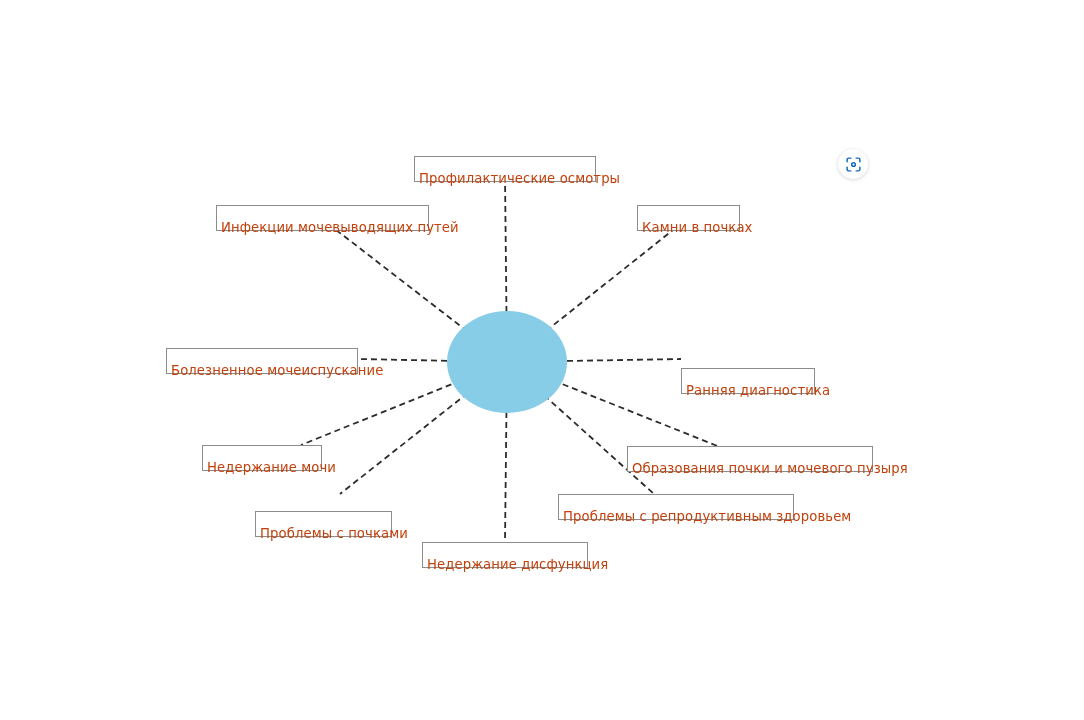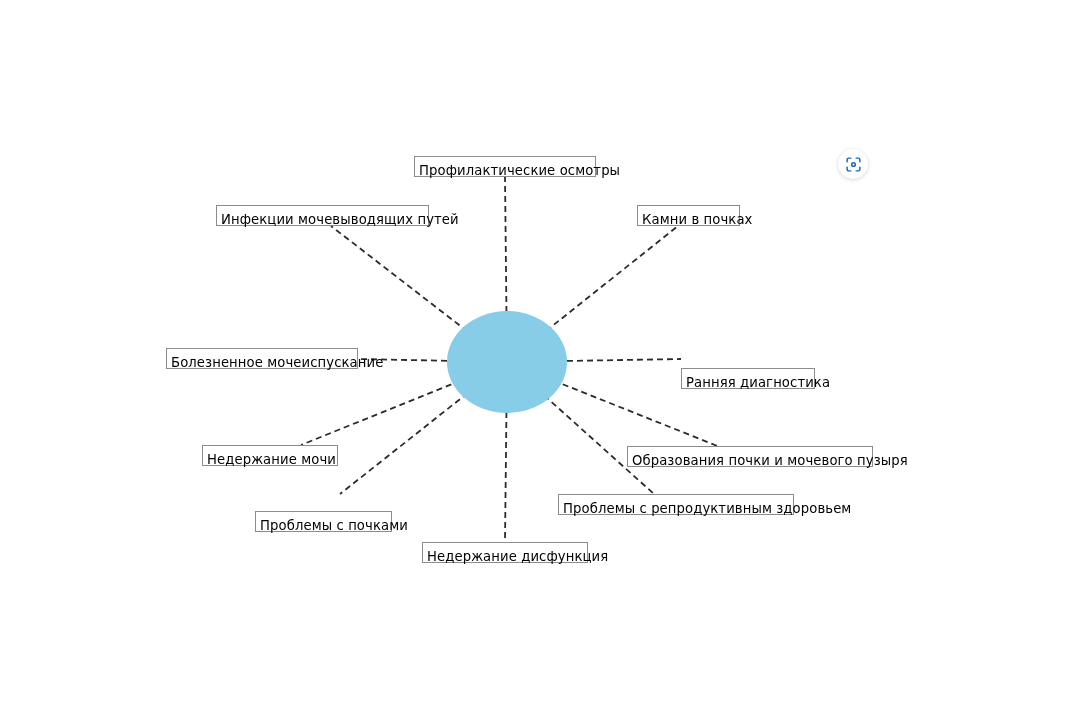--- a/index.html
+++ b/index.html
@@ -31,25 +31,25 @@
   }
   .hub-ellipse {
     position: absolute;
     border-radius: 50%;
   }
   .node-label {
     position: absolute;
     box-sizing: border-box;
     background: #ffffff;
     border: 1px solid #8c8c8c;
-    color: #000000;
+    color: #c2410c;
     font-size: 13.2px;
     line-height: 19px;
     height: 21px;
-    padding: 4px 4px;
+    padding: 12px 4px;
     white-space: nowrap;
     letter-spacing: 0.1px;
   }
   .scan-button {
     position: absolute;
     width: 30px;
     height: 30px;
     border-radius: 50%;
     background: #ffffff;
     box-shadow: 0 1px 4px rgba(0,0,0,0.14), 0 0 0 1px rgba(0,0,0,0.02);
@@ -80,21 +80,21 @@
   </svg>
 
   <div class="hub-ellipse" style="left: 447px; top: 311px; width: 120px; height: 102px; background: rgb(135, 205, 232);"></div>
 
   <div id="labels">
       <div class="node-label" style="left: 414px; top: 156px; width: 182px;">Профилактические осмотры</div>
       <div class="node-label" style="left: 216px; top: 205px; width: 213px;">Инфекции мочевыводящих путей</div>
       <div class="node-label" style="left: 637px; top: 205px; width: 103px;">Камни в почках</div>
       <div class="node-label" style="left: 166px; top: 348px; width: 192px;">Болезненное мочеиспускание</div>
       <div class="node-label" style="left: 681px; top: 368px; width: 134px;">Ранняя диагностика</div>
-      <div class="node-label" style="left: 202px; top: 445px; width: 136px;">Недержание мочи</div>
+      <div class="node-label" style="left: 202px; top: 445px; width: 120px;">Недержание мочи</div>
       <div class="node-label" style="left: 627px; top: 446px; width: 246px;">Образования почки и мочевого пузыря</div>
       <div class="node-label" style="left: 255px; top: 494px; width: 137px; margin-top: 17px;">Проблемы с почками</div>
       <div class="node-label" style="left: 558px; top: 494px; width: 236px;">Проблемы с репродуктивным здоровьем</div>
       <div class="node-label" style="left: 422px; top: 542px; width: 166px;">Недержание дисфункция</div>
     </div>
 
   <div class="scan-button" style="left: 838px; top: 149px;">
     <span>
       <svg width="17" height="17" viewBox="0 0 24 24" fill="none" stroke="#1868c0" stroke-width="2.1" stroke-linecap="round" stroke-linejoin="round">
         <path d="M3 8.2V5.4A2.4 2.4 0 0 1 5.4 3H8.2"></path>

